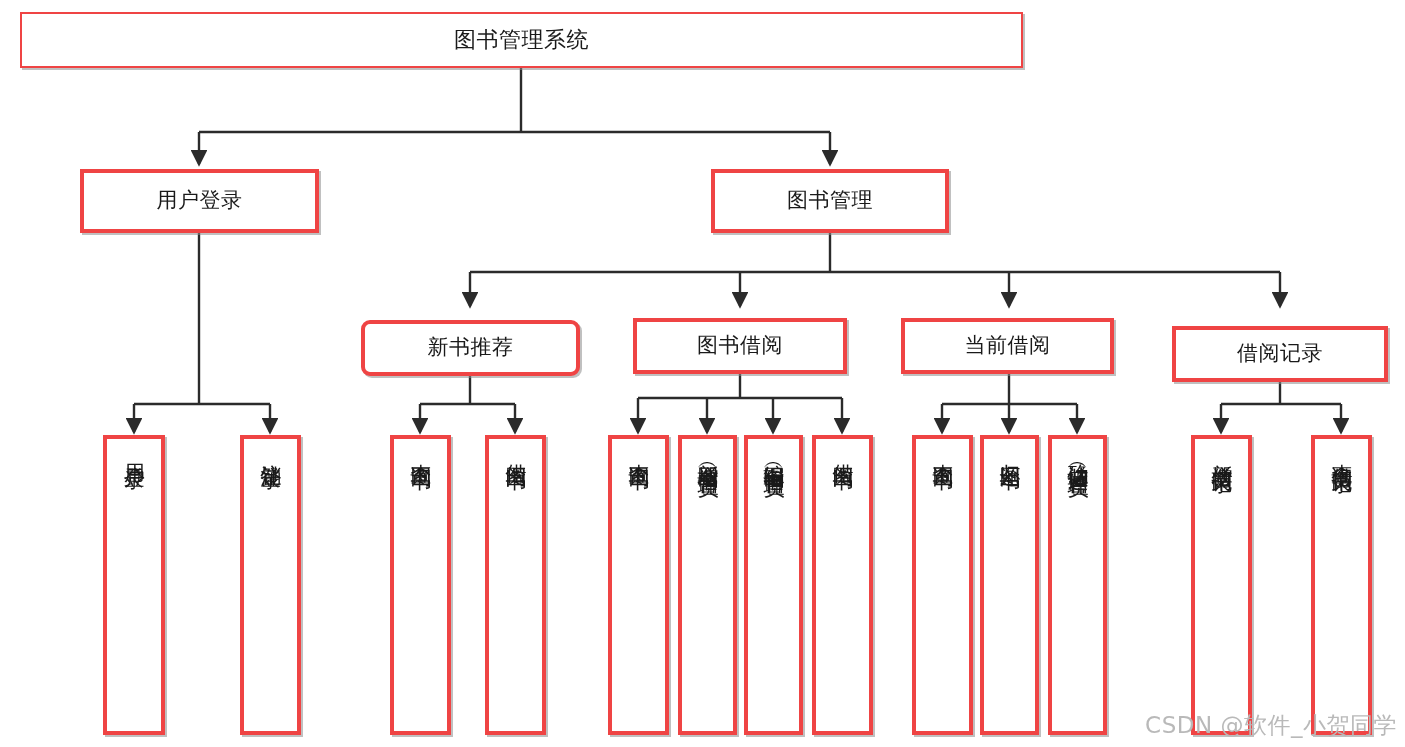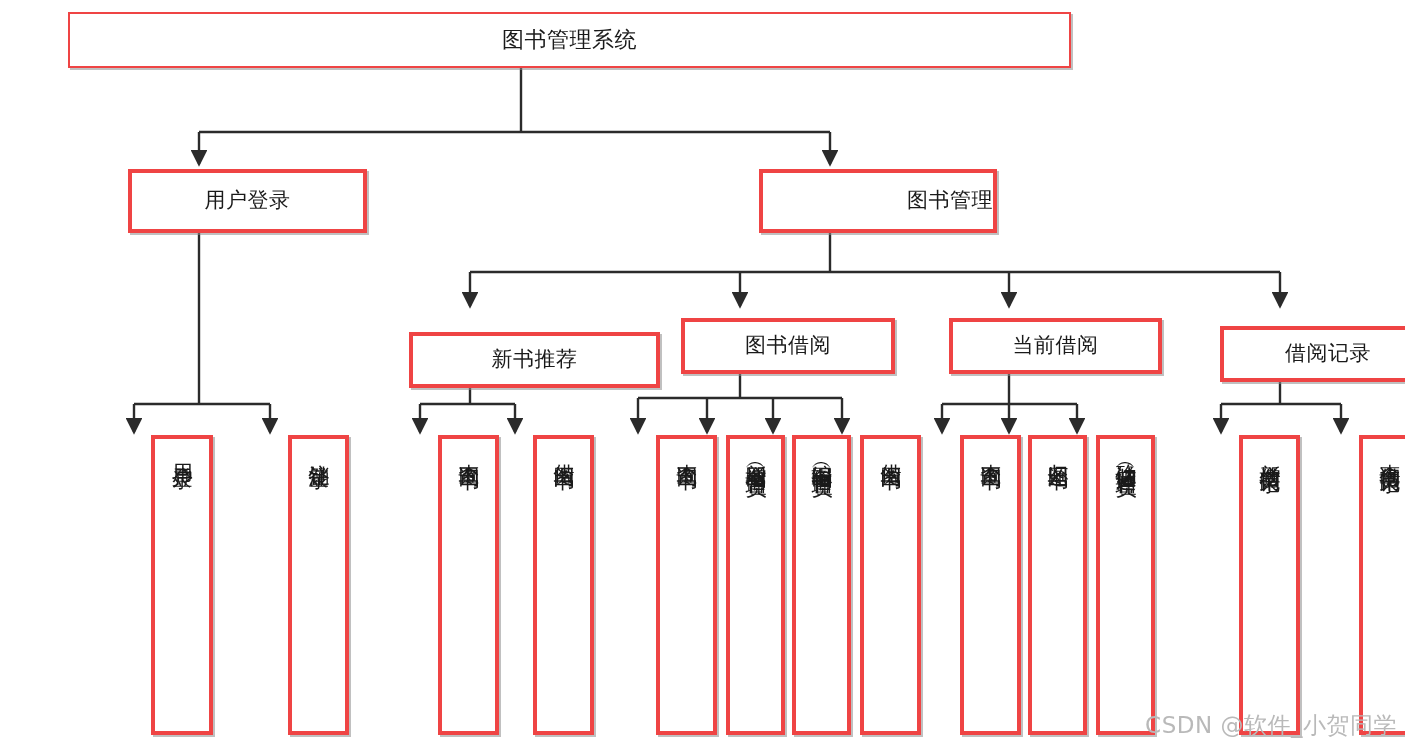--- a/index.html
+++ b/index.html
@@ -30,21 +30,20 @@
     position: absolute;
     box-sizing: border-box;
     background: #ffffff;
     border: 4px solid #ef4444;
     box-shadow: 2px 2px 0 rgba(140,140,140,0.55);
     display: flex;
     align-items: center;
     justify-content: center;
     color: #1a1a1a;
     z-index: 2;
-    margin-left: 48px;
   }
   .node .label {
     display: block;
     text-align: center;
     line-height: 1.12;
     letter-spacing: 0.5px;
   }
   .node.root { border-width: 2px; }
   .node.root .label { font-size: 22px; }
   .node.level2 .label { font-size: 21px; }
@@ -129,25 +128,25 @@
     </g>
   </svg>
 
   <div class="node root" style="left:20px; top:12px; width:1003px; height:56px;">
     <span class="label">图书管理系统</span>
   </div>
 
   <div class="node level2" style="left:80px; top:169px; width:239px; height:64px;">
     <span class="label">用户登录</span>
   </div>
-  <div class="node level2" style="left:711px; top:169px; width:238px; height:64px;justify-content:flex-end;">
+  <div class="node level2" style="left:711px; top:169px; width:238px; height:64px;">
     <span class="label">图书管理</span>
   </div>
 
-  <div class="node level3" style="left:361px; top:332px; width:251px; height:56px;">
+  <div class="node level3" style="left:361px; top:320px; width:219px; height:56px;border-radius:9px;">
     <span class="label">新书推荐</span>
   </div>
   <div class="node level3" style="left:633px; top:318px; width:214px; height:56px;">
     <span class="label">图书借阅</span>
   </div>
   <div class="node level3" style="left:901px; top:318px; width:213px; height:56px;">
     <span class="label">当前借阅</span>
   </div>
   <div class="node level3" style="left:1172px; top:326px; width:216px; height:56px;">
     <span class="label">借阅记录</span>

